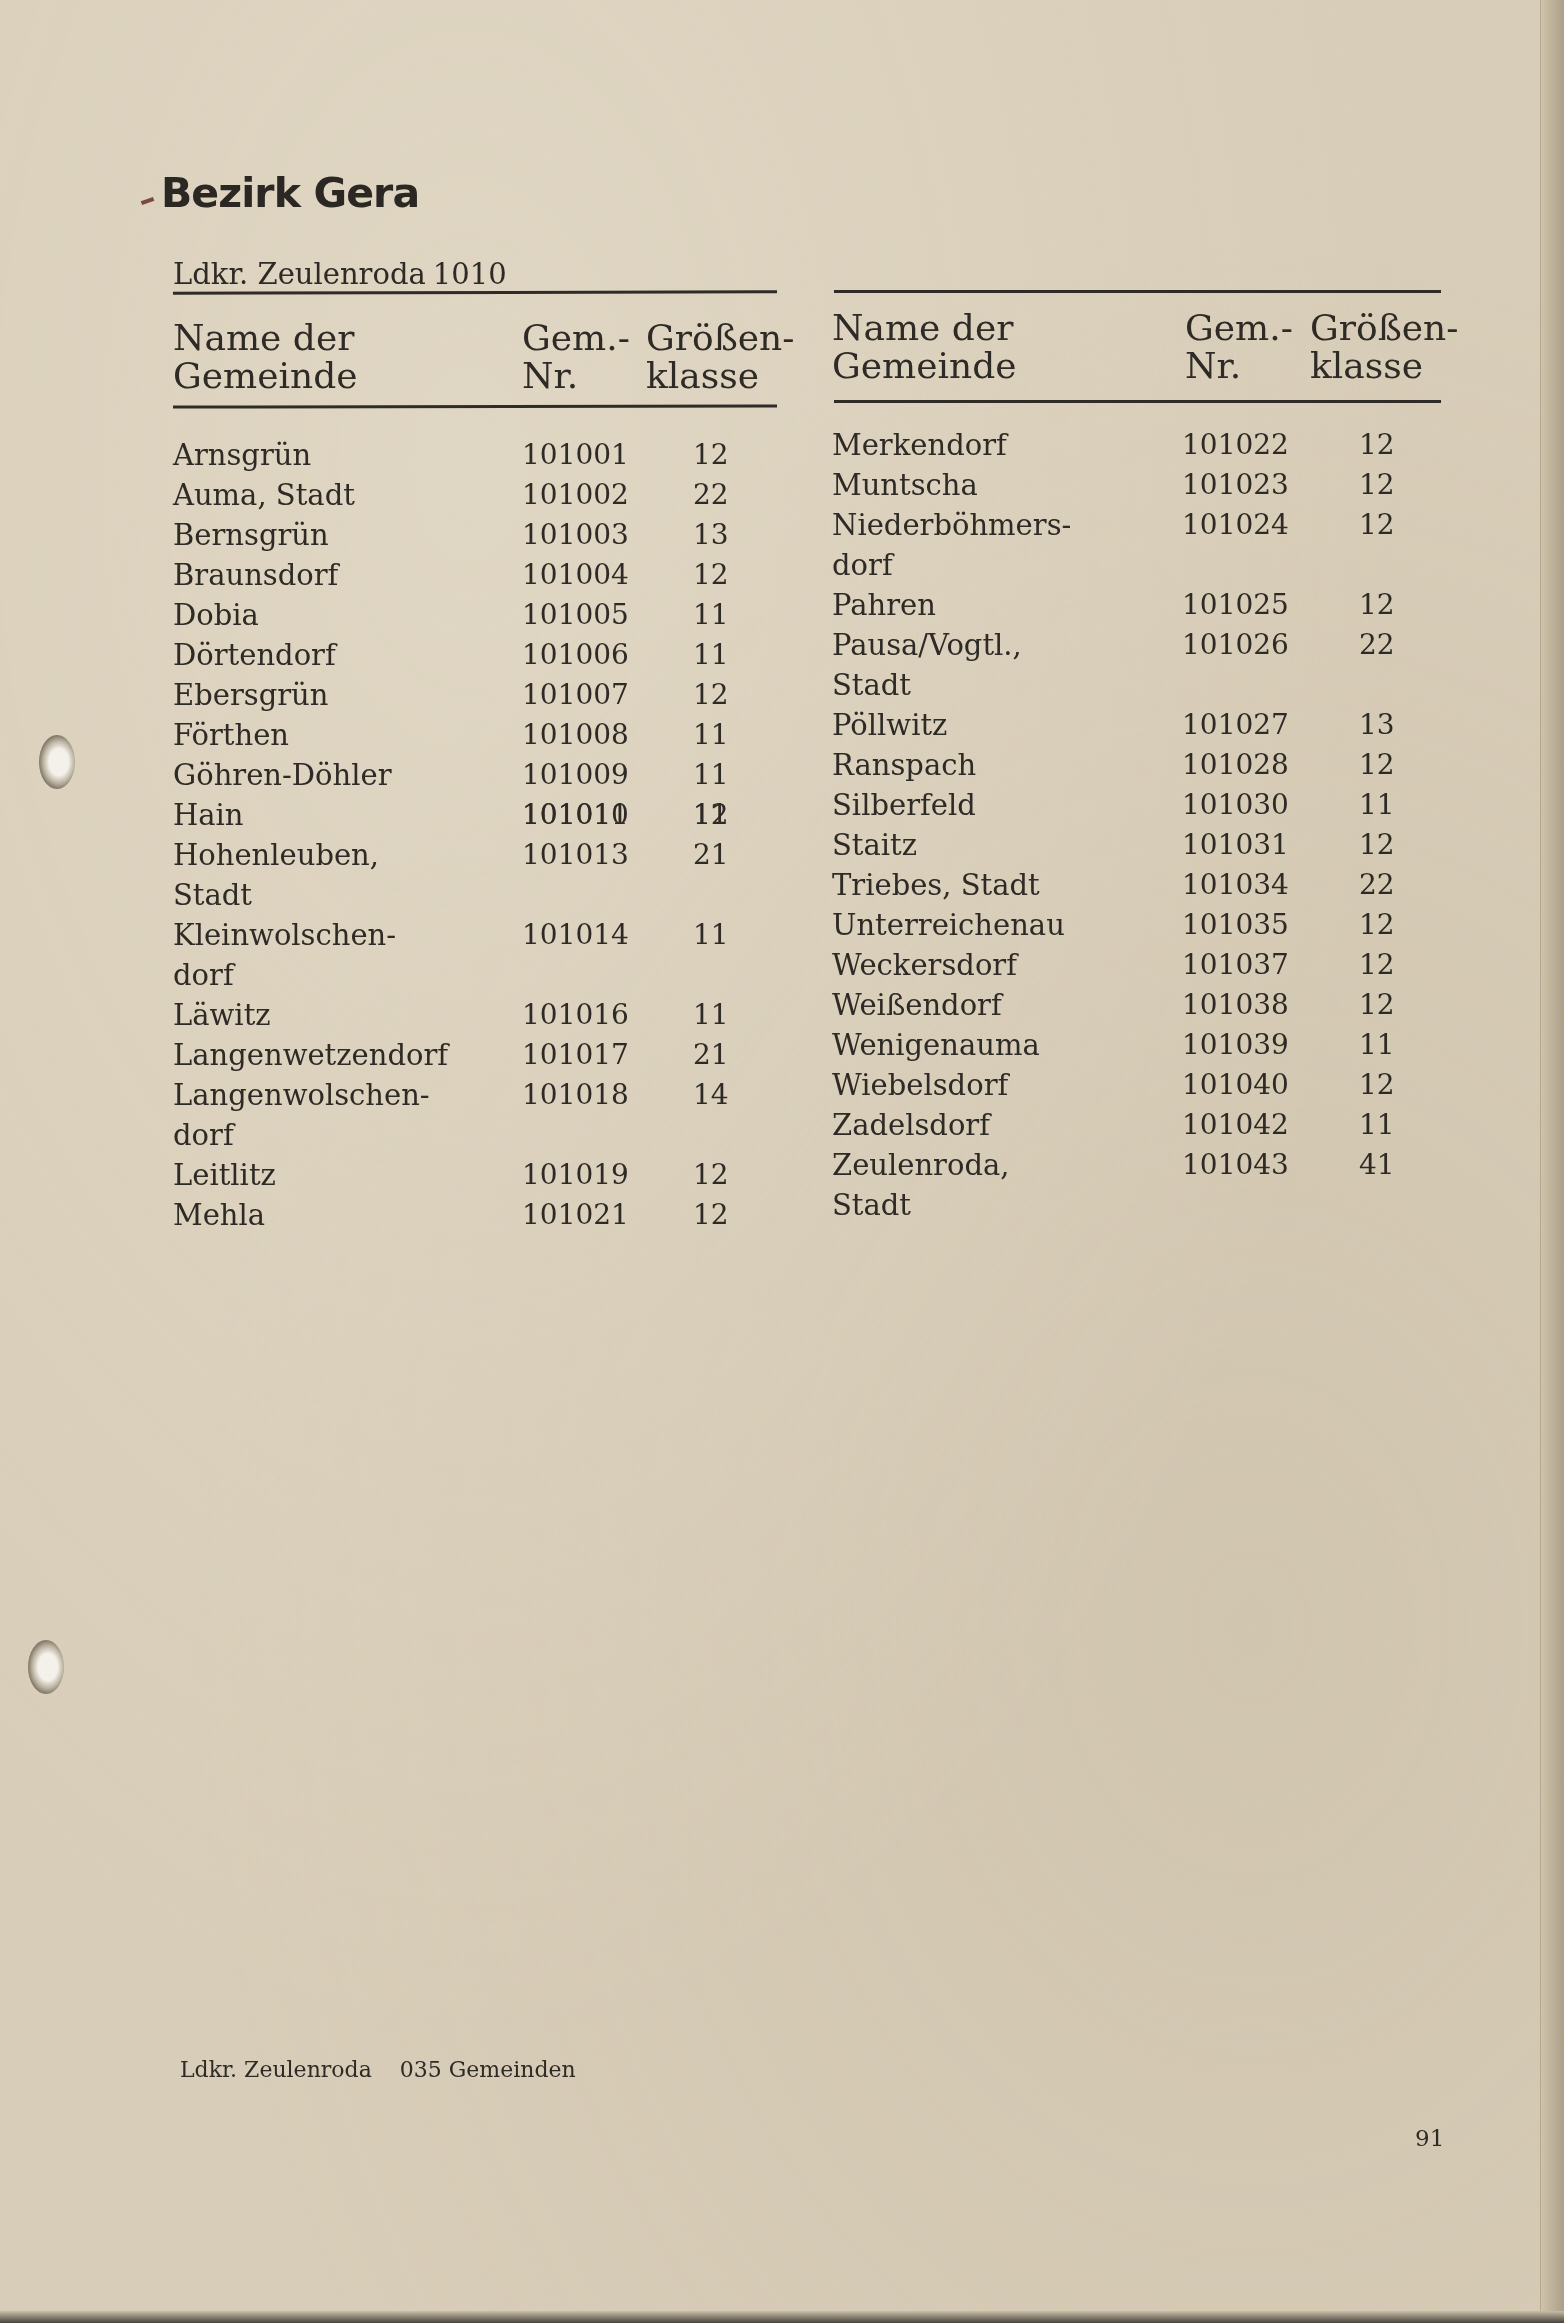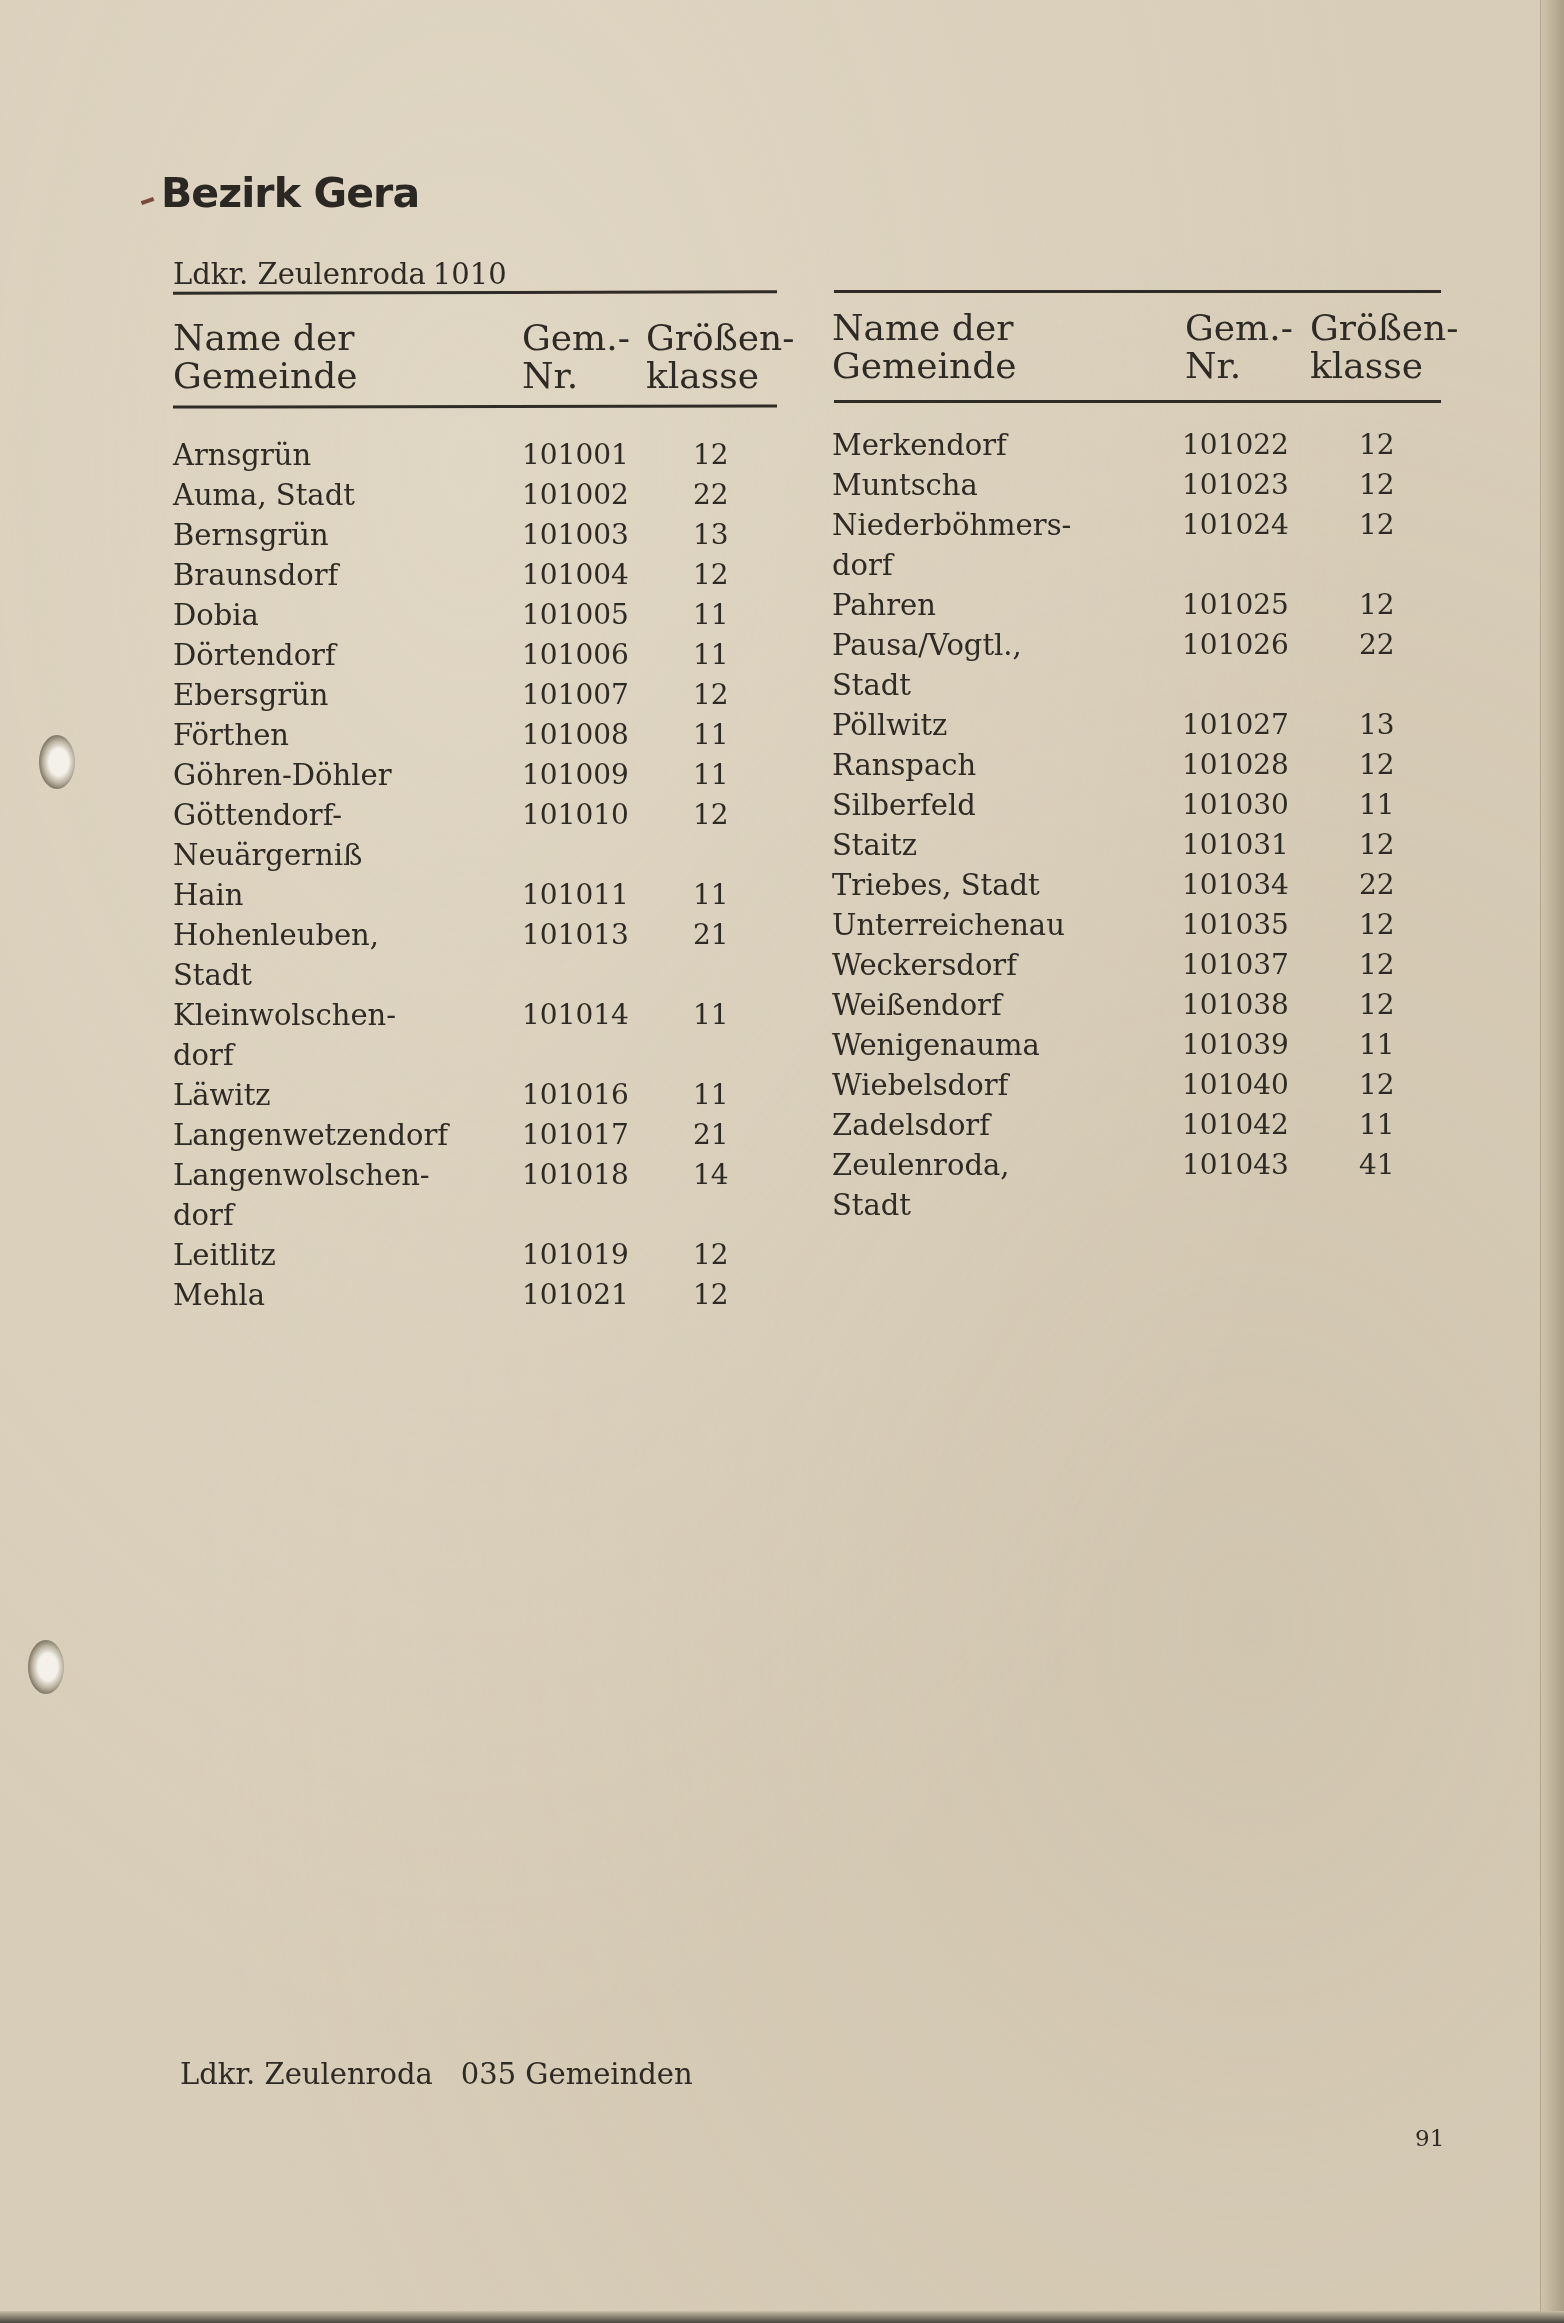--- a/index.html
+++ b/index.html
@@ -64,21 +64,21 @@
   .col.right .rows { top: 116px; }
 
   .row { position: relative; font-size: 29px; line-height: 40px; }
   .row .name { display: block; width: 323px; }
   .row .nr { position: absolute; top: 0; left: 349px; width: 112px; font-size: 28px; }
   .row .gk { position: absolute; top: 0; left: 520px; width: 47px; text-align: left; font-size: 28px; }
   .col.right .row .nr { left: 350px; }
   .col.right .row .gk { left: 527px; }
 
   .footer {
-    position: absolute; left: 180px; top: 2057px; font-size: 29px; text-align: center;
+    position: absolute; left: 180px; top: 2057px; font-size: 22px; text-align: center;
   }
   .footer .count { margin-left: 28px; }
   .page-number {
     position: absolute; left: 1415px; top: 2125px; font-size: 23px;
   }
 </style>
 </head>
 <body>
 
 <div class="right-edge"></div>
@@ -171,24 +171,20 @@
         <span class="gk">11</span>
       </div>
       <div class="row">
         <div class="name">
           <div>Göhren-Döhler</div>
         </div>
         <span class="nr">101009</span>
         <span class="gk">11</span>
       </div>
       <div class="row">
-        <div class="name">
-          <div>Göttendorf-</div>
-          <div>Neuärgerniß</div>
-        </div>
         <span class="nr">101010</span>
         <span class="gk">12</span>
       </div>
       <div class="row">
         <div class="name">
           <div>Hain</div>
         </div>
         <span class="nr">101011</span>
         <span class="gk">11</span>
       </div>

